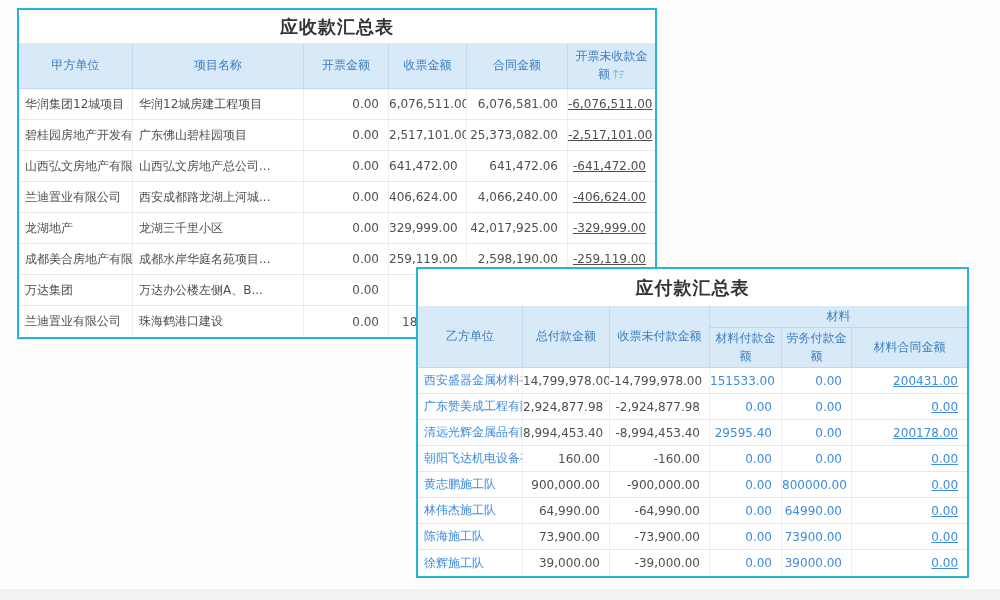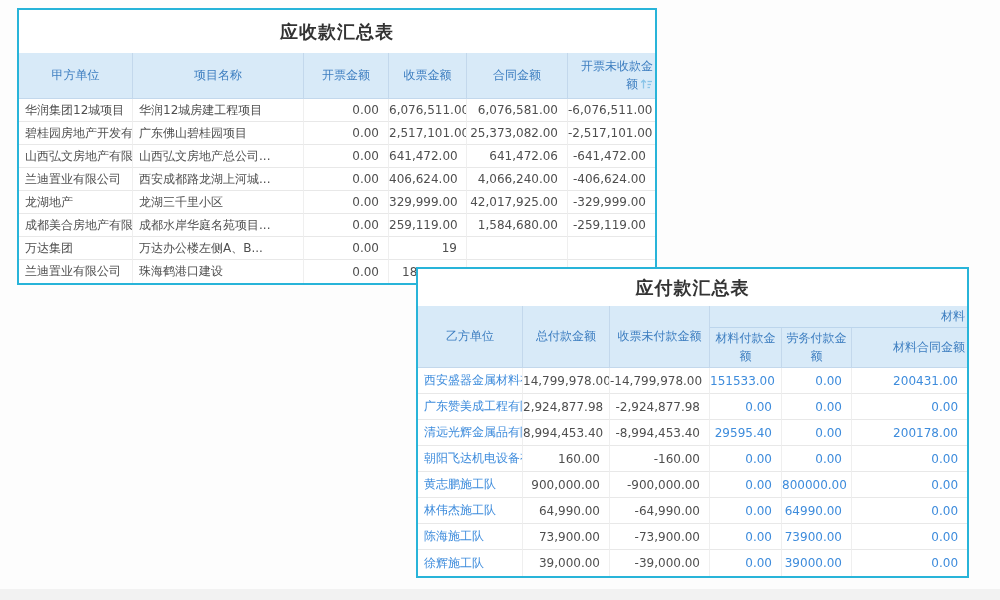--- a/index.html
+++ b/index.html
@@ -15,42 +15,42 @@
     background:#ffffff;
     border:2px solid #28b4d9;
   }
   #t1 { left:17px; top:8px;  width:640px; }
   #t2 { left:416px; top:267px; width:553px; }
   .tbl-title {
     display:flex; align-items:center; justify-content:center;
     font-size:18px; font-weight:bold; color:#333333;
     letter-spacing:1px;
   }
-  #t1 .tbl-title { height:43px;font-family:Liberation Serif, serif; }
+  #t1 .tbl-title { height:33px;font-family:Liberation Serif, serif; }
   #t2 .tbl-title { height:37px; }
   table { border-collapse:separate; border-spacing:0; table-layout:fixed; width:100%; }
   th {
     background:#d8eaf8; color:#3d7ec0; font-weight:normal; font-size:12px;
     text-align:center; vertical-align:middle;
     border-right:1px solid #c3d8ec; border-bottom:1px solid #c3d8ec;
     padding:2px 2px; line-height:1.45;
   }
-  th:last-child { border-right:none;text-align:right; }
+  th:last-child { border-right:none; }
   #t1 thead th { height:46px; }
   #t2 thead tr.group-row th.span-cell { height:60px; }
   #t2 thead th.group-head { height:22px; border-right:none; border-bottom:1px solid #bcd5ec; }
   #t2 thead tr.sub-row th { height:38px; }
   td {
     font-size:12px; color:#4f4f4f; vertical-align:middle;
     border-right:1px solid #efefef; border-bottom:1px solid #e8e8e8;
     overflow:hidden; white-space:nowrap;
   }
-  td:last-child { border-right:none; }
+  td:last-child { border-right:none;text-decoration:underline; }
   tr:last-child td { border-bottom:none; }
-  #t1 tbody td { height:23px;margin-top:20px; }
+  #t1 tbody td { height:31px;margin-top:20px; }
   #t2 tbody td { height:26px; }
   td.txt { text-align:left; padding-left:6px; }
   td.num { text-align:right; padding-right:9px; }
   td.blue { color:#3e8cdc; }
   
   #t1 tbody tr:nth-child(8) td:nth-child(4),
   #t1 tbody tr:nth-child(9) td:nth-child(4) { text-align:left; padding-left:13px; }
   .sort-ic { vertical-align:-2px; margin-left:2px; }
   .bottom-strip {
     position:absolute; left:0; bottom:0; width:1000px; height:11px;
@@ -130,21 +130,21 @@
             <td class="num">0.00</td>
             <td class="num">329,999.00</td>
             <td class="num">42,017,925.00</td>
             <td class="num">-329,999.00</td>
           </tr>
           <tr>
             <td class="txt">成都美合房地产有限...</td>
             <td class="txt">成都水岸华庭名苑项目...</td>
             <td class="num">0.00</td>
             <td class="num">259,119.00</td>
-            <td class="num">1,584,680.00</td>
+            <td class="num">2,598,190.00</td>
             <td class="num">-259,119.00</td>
           </tr>
           <tr>
             <td class="txt">万达集团</td>
             <td class="txt">万达办公楼左侧A、B...</td>
             <td class="num">0.00</td>
             <td class="num">19</td>
             <td class="num"></td>
             <td class="num"></td>
           </tr>

